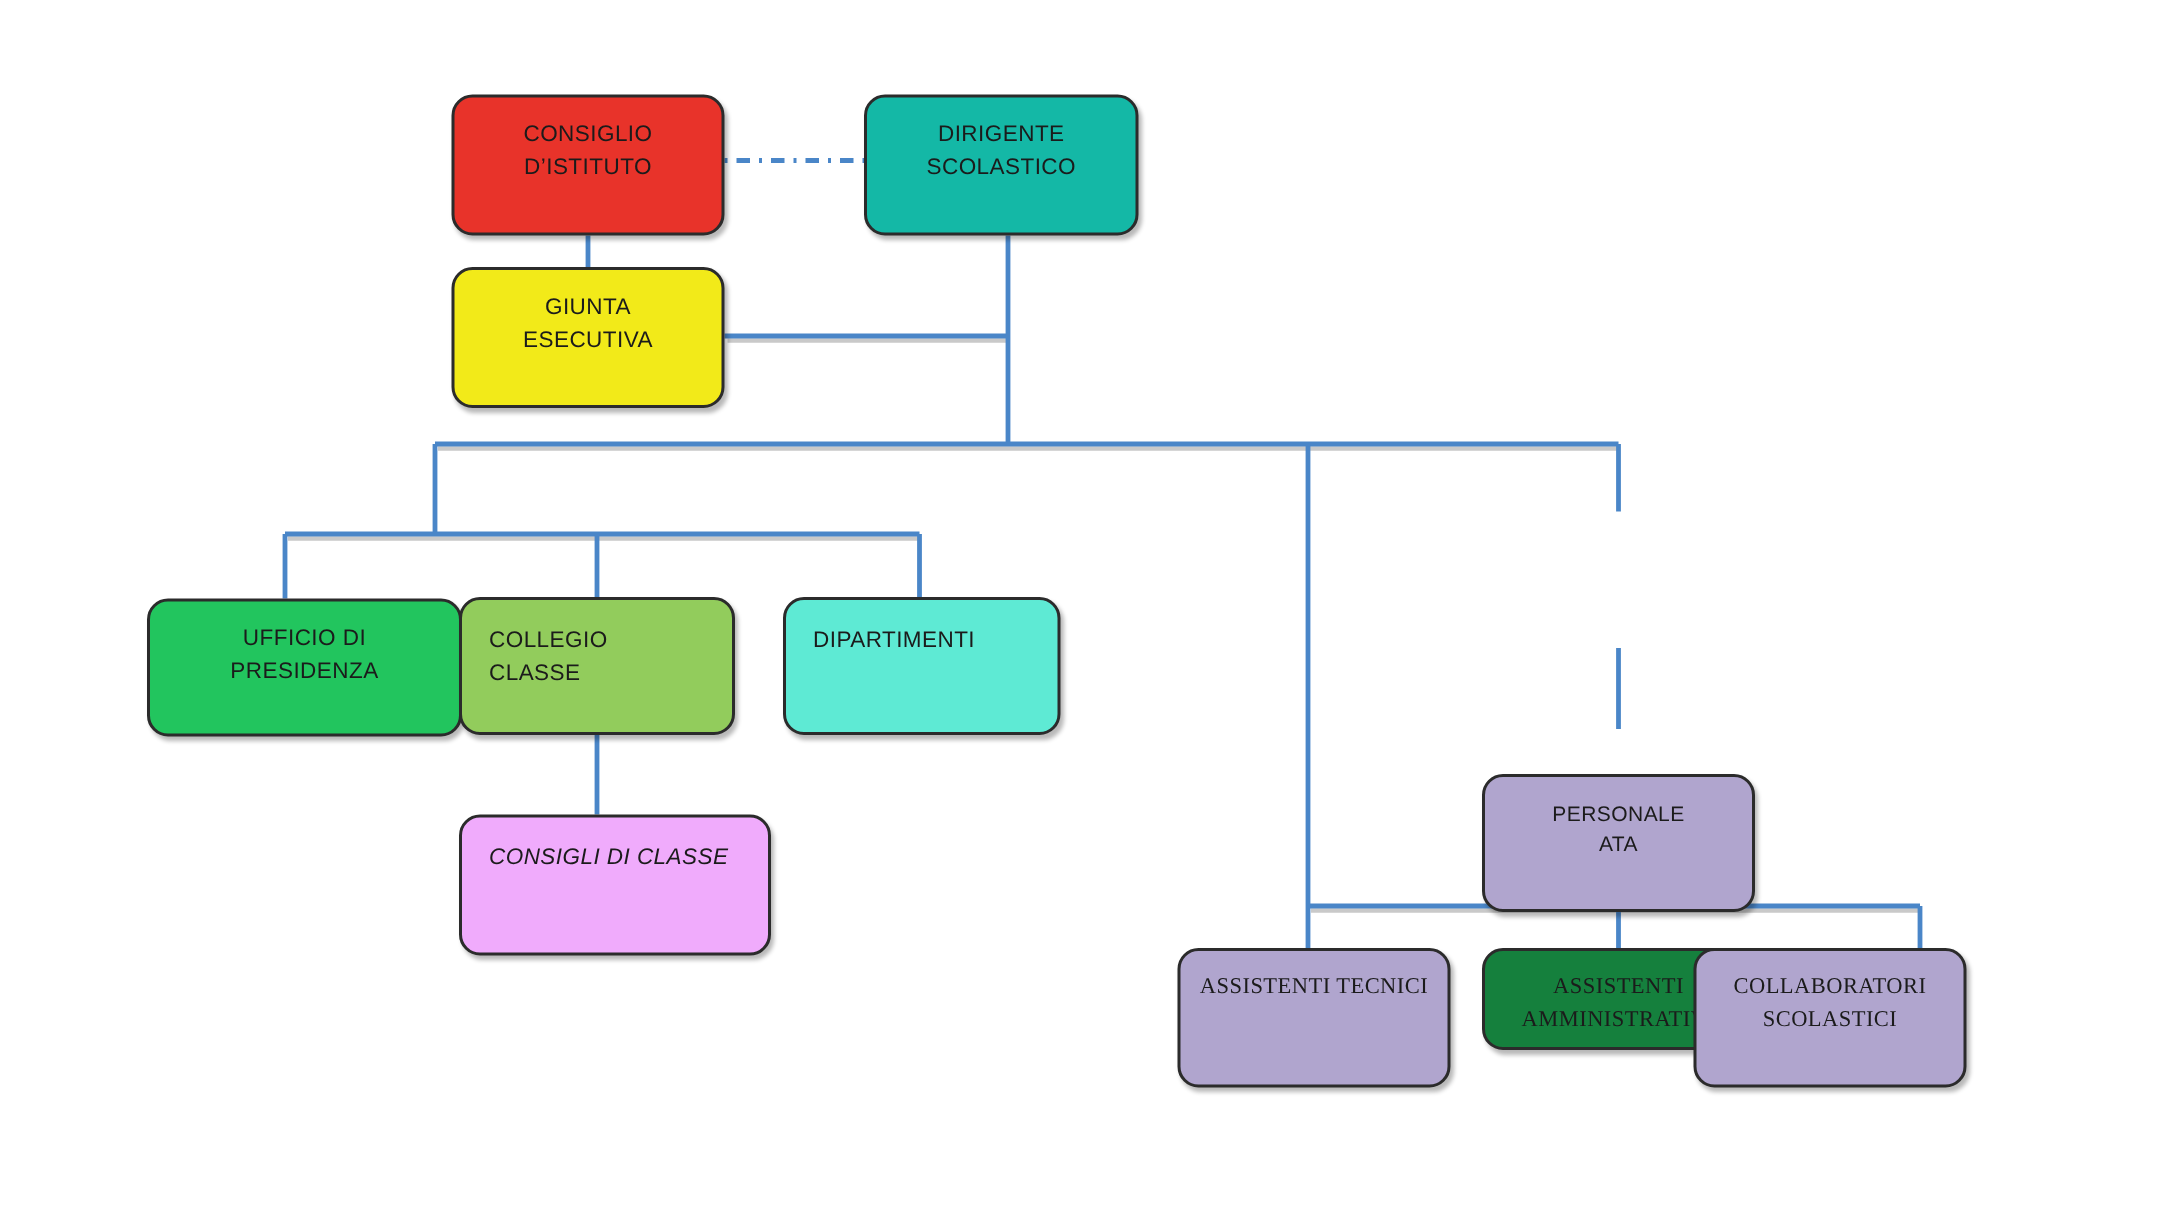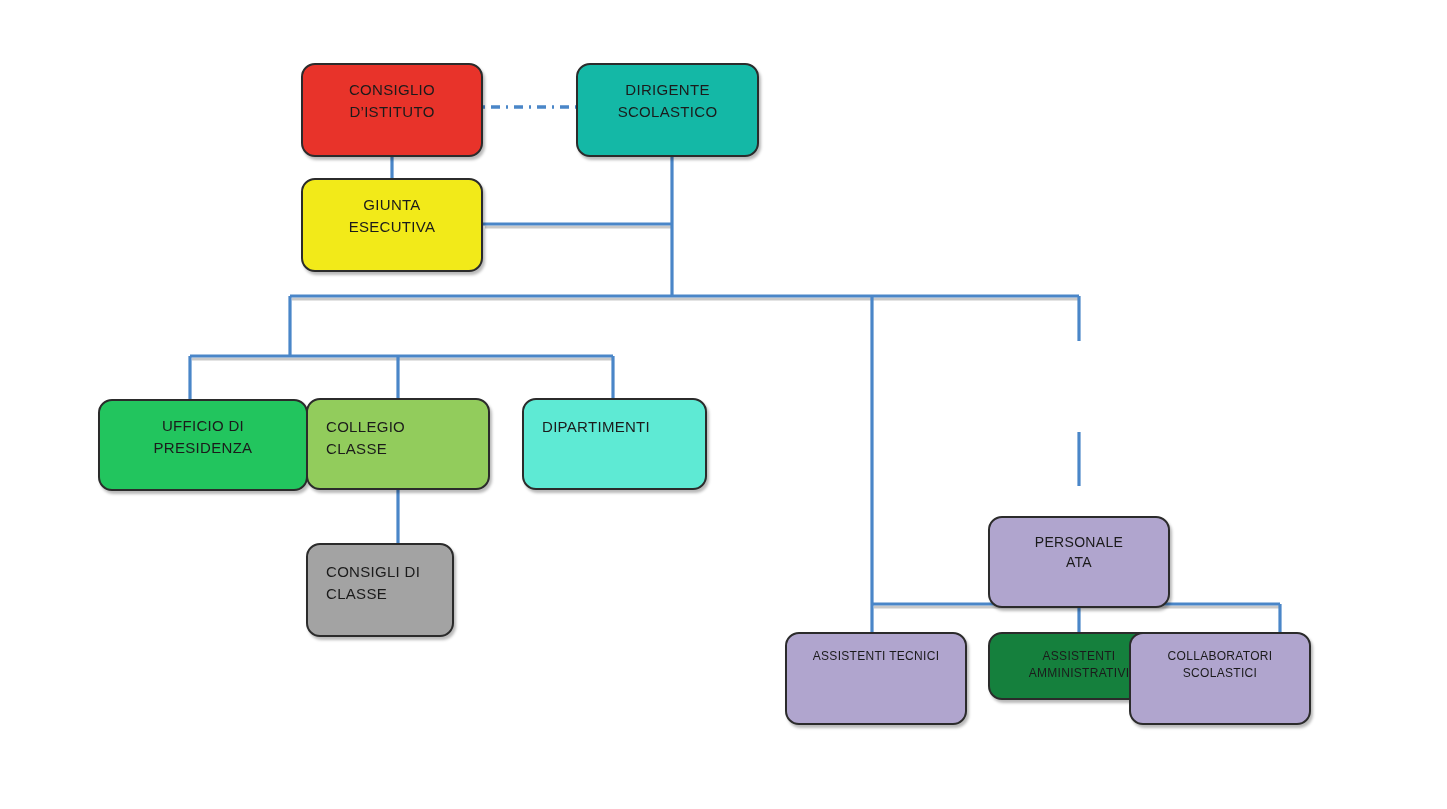--- a/index.html
+++ b/index.html
@@ -50,21 +50,21 @@
   }
   .al-left-top {
     align-items: flex-start;
     justify-content: flex-start;
     text-align: left;
   }
   .pad-a { padding: 14px 10px 0 10px; }
   .pad-b { padding: 16px 18px 0 18px; }
   .fs-15 { font-size: 15px; }
   .fs-14 { font-size: 14px; }
-  .fs-13 { font-size: 12px; }
+  .fs-13 { font-size: 15px; font-family: Liberation Serif, serif; }
 </style>
 </head>
 <body>
 
 <div id="canvas">
 
   <svg id="wires" viewBox="0 0 1447 809" width="1447" height="809" xmlns="http://www.w3.org/2000/svg">
     <g fill="none" stroke="#4a86c8" stroke-width="3.2" stroke-linecap="butt">
 
       <g stroke="#c9c9c9" stroke-width="3">
@@ -128,21 +128,21 @@
   </div>
 
   <div class="node al-left-top pad-b fs-15" style="left:306px; top:398px; width:184px; height:92px; background:#92CC5C;">
     <span class="lbl">COLLEGIO CLASSE</span>
   </div>
 
   <div class="node al-left-top pad-b fs-15" style="left:522px; top:398px; width:185px; height:92px; background:#5eead4;">
     <span class="lbl">DIPARTIMENTI</span>
   </div>
 
-  <div class="node al-left-top pad-b fs-15" style="left:306px; top:543px; width:148px; height:94px; background:#a3a3a3;">
+  <div class="node al-left-top pad-b fs-15" style="left:306px; top:543px; width:208px; height:94px; background:#f0abfc;font-style:italic;">
     <span class="lbl">CONSIGLI DI CLASSE</span>
   </div>
 
 
   <div class="node al-center-top pad-a fs-14" style="left:988px; top:472px; width:182px; height:92px; background:#B0A5CE;margin-top:44px;">
     <span class="lbl">PERSONALE
 ATA</span>
   </div>
 
   <div class="node al-center-top pad-a fs-13" style="left:785px; top:632px; width:182px; height:93px; background:#B0A5CE;">

